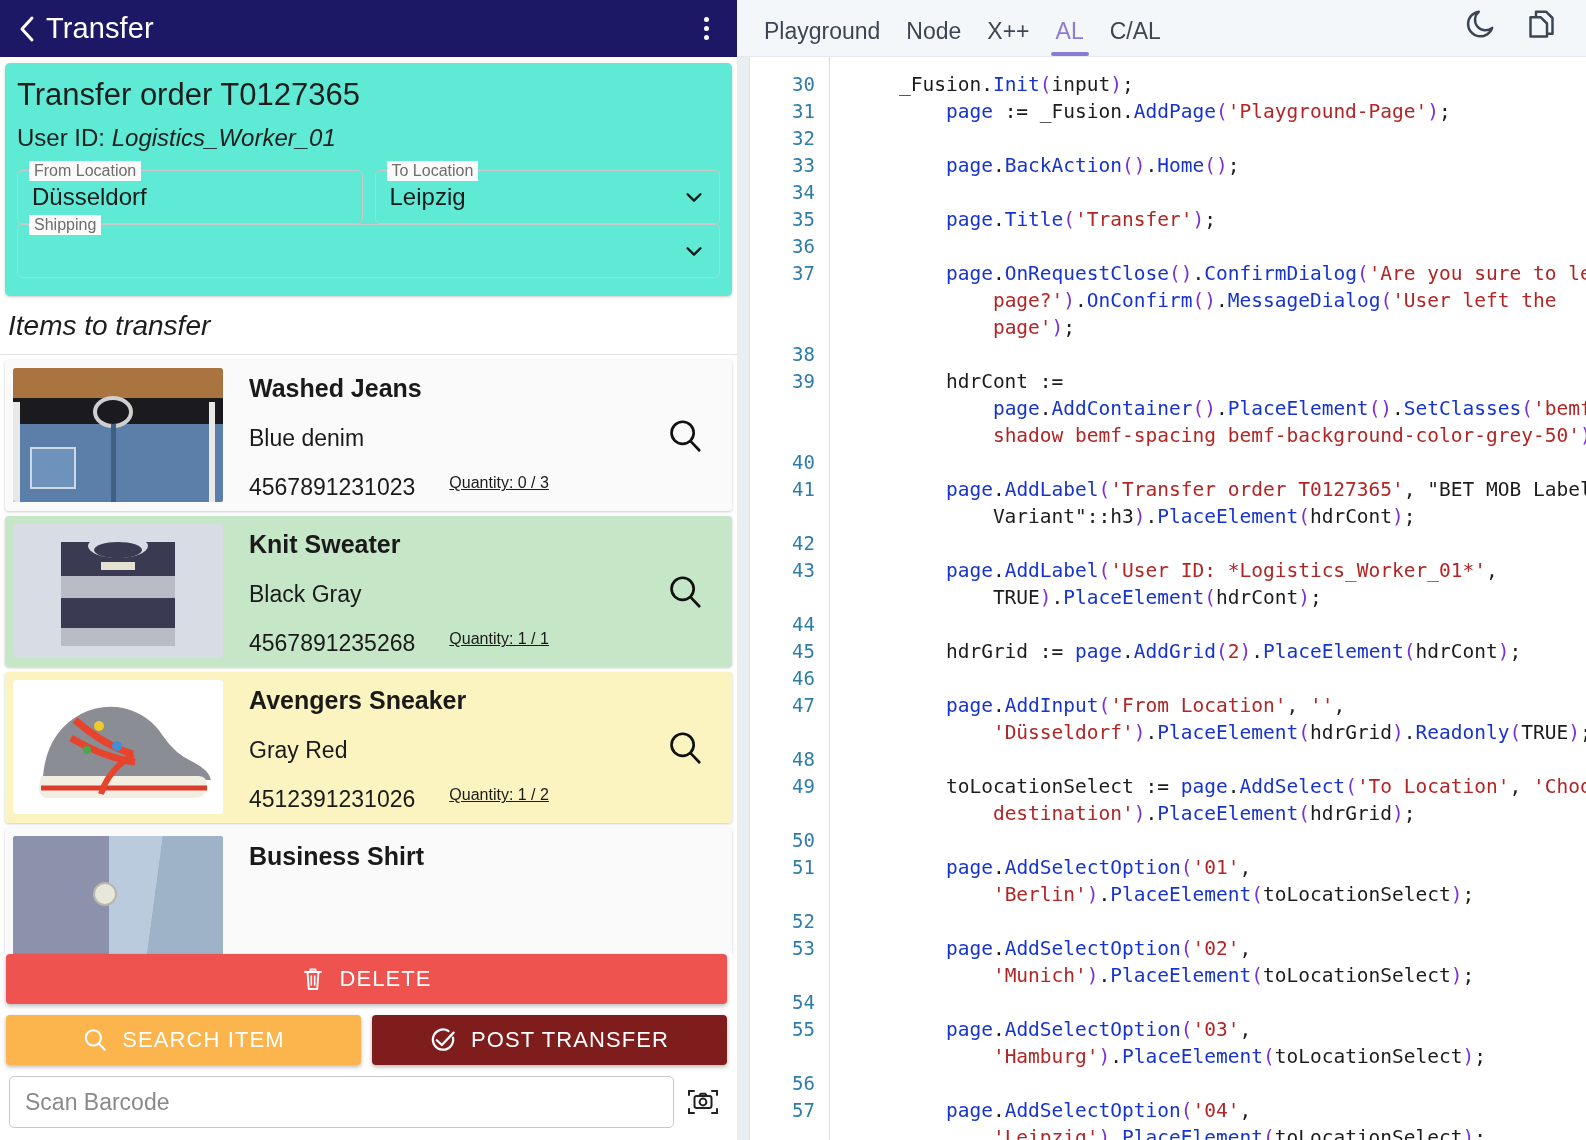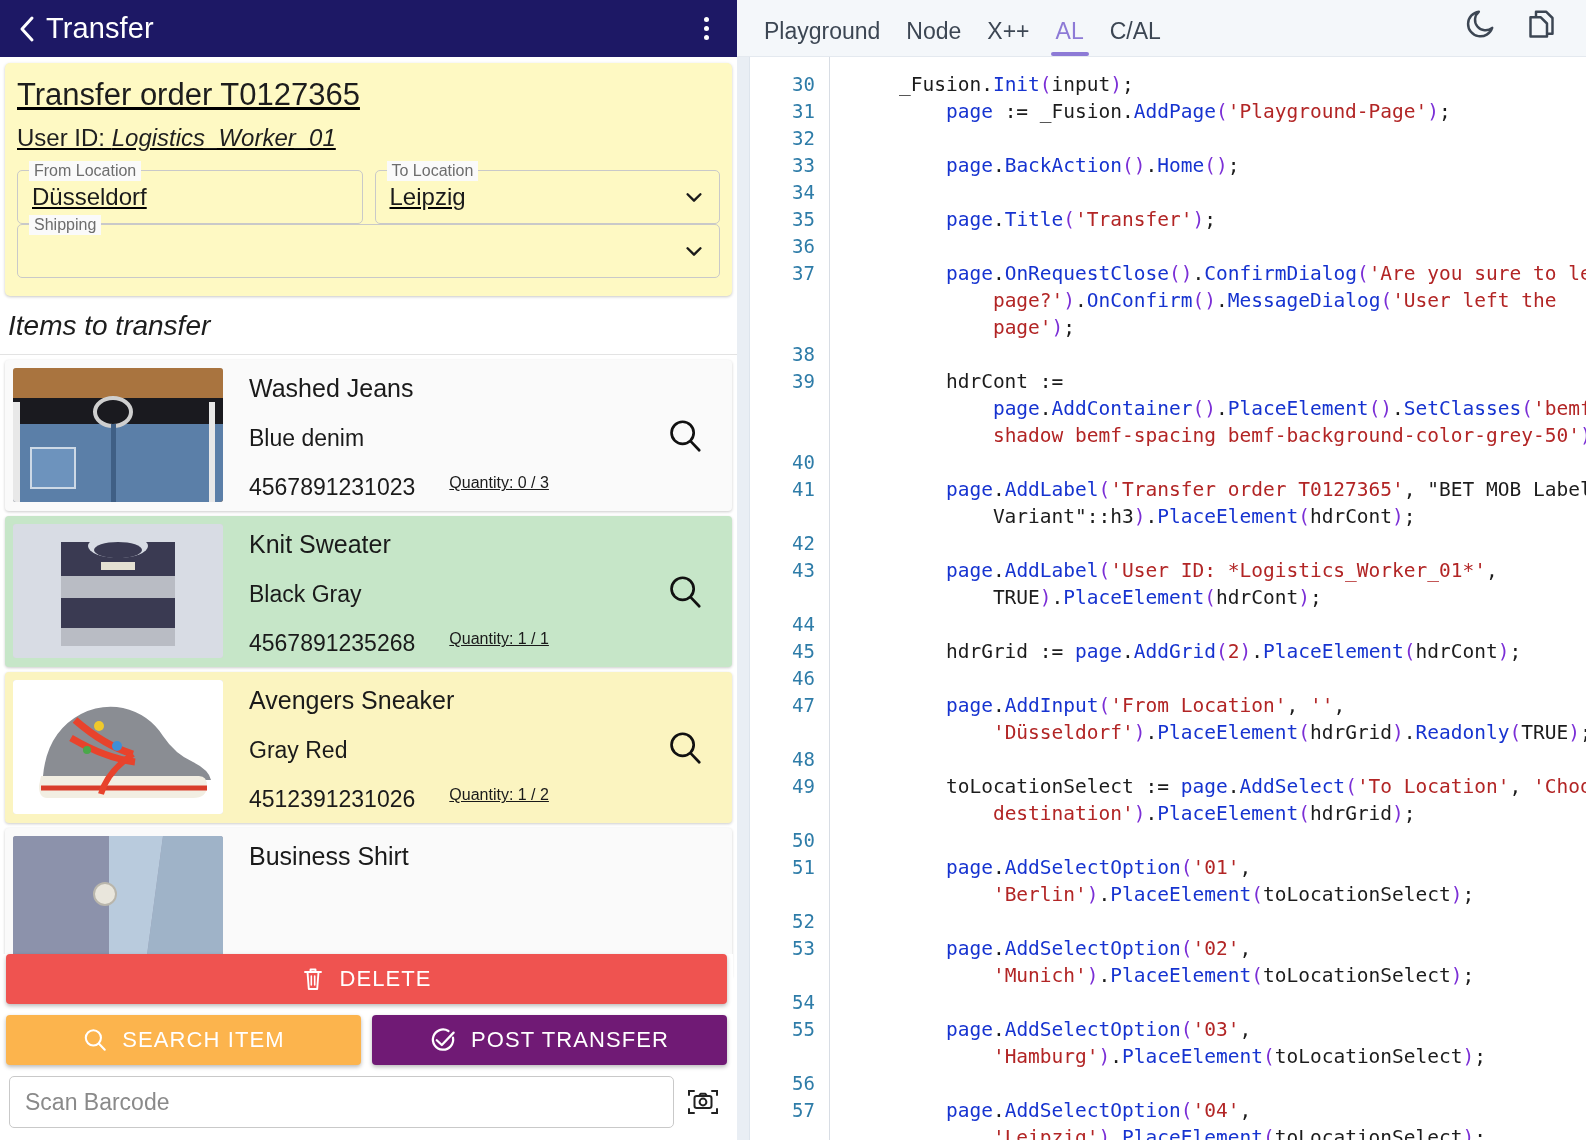--- a/index.html
+++ b/index.html
@@ -28,24 +28,23 @@
   }
   .appbar-title {
     font-size: 29px; letter-spacing: .1px; color: #fff; font-weight: 400;
   }
   .appbar-spacer { flex: 1; }
   .kebab { width: 30px; height: 34px; display: flex; flex-direction: column;
     align-items: center; justify-content: center; gap: 4px; }
   .kebab i { width: 5px; height: 5px; border-radius: 50%; background: #fff; display: block; }
 
   .hdr-card {
-    margin: 6px 5px 0 5px; background: #fef9c3;
+    margin: 6px 5px 0 5px; background: #5eead4;
     border-radius: 5px; box-shadow: 0 1px 3px rgba(0,0,0,.22);
     padding: 14px 12px 18px 12px;
-    text-decoration: underline;
   }
   .order-title { font-size: 31px; color: #1d1d1d; font-weight: 400; line-height: 1.14; }
   .user-id { font-size: 24px; color: #1f1f1f; margin-top: 12px; }
   .user-id i { font-style: italic; }
 
   .grid2 { display: flex; gap: 12px; margin-top: 18px; }
   .field {
     position: relative; flex: 1; height: 54px;
     border: 1px solid #c9c9c9; border-radius: 5px;
     display: flex; align-items: center; padding: 0 14px;
@@ -79,21 +78,21 @@
   }
   .item.green { background: #c6e6c8; }
   .item.yellow { background: #fbf4c0; }
   .thumb {
     width: 210px; height: 134px; margin: 8px; flex: 0 0 210px;
     border-radius: 3px; overflow: hidden; position: relative;
     background: #cfcfcf;
   }
   .thumb svg { display: block; width: 100%; height: 100%; }
   .item-body { flex: 1; padding: 14px 0 10px 18px; position: relative; }
-  .item-name { font-size: 25px; color: #1a1a1a; }
+  .item-name { font-size: 25px; color: #1a1a1a; font-weight: bold; }
   .item-color { font-size: 23px; color: #1a1a1a; margin-top: 22px; }
   .item-row3 { display: flex; margin-top: 22px; gap: 34px; }
   .item-ean { font-size: 23px; color: #1a1a1a; }
   .item-qty { font-size: 16px; color: #1a1a1a; text-decoration: underline; }
   .item-search {
     position: absolute; right: 28px; top: 50%; transform: translateY(-50%);
     width: 38px; height: 38px;
   }
 
   .actions {
@@ -103,21 +102,21 @@
   .btn {
     border: none; border-radius: 4px; color: #fff;
     display: flex; align-items: center; justify-content: center; gap: 14px;
     font-size: 22px; letter-spacing: 1.1px; font-weight: 400;
     box-shadow: 0 2px 4px rgba(0,0,0,.28); cursor: pointer;
     font-family: "Liberation Sans", sans-serif;
   }
   .btn-delete { height: 50px; margin: 0 6px; background: #ef5350; }
   .btn-row { display: flex; gap: 11px; margin: 11px 6px 0 6px; }
   .btn-search { flex: 1; height: 50px; background: #fcb44d; }
-  .btn-post { flex: 1; height: 50px; background: #701a75; }
+  .btn-post { flex: 1; height: 50px; background: #7f1d1d; }
 
   .barcode-bar {
     display: flex; align-items: center; gap: 8px;
     padding: 11px 9px 12px 9px; background: #fff;
   }
   .barcode-input {
     flex: 1; height: 52px; border: 1px solid #c9c9c9; border-radius: 5px;
     display: flex; align-items: center; padding: 0 15px;
     font-size: 23px; color: #8a8a8a; background: #fff;
   }

